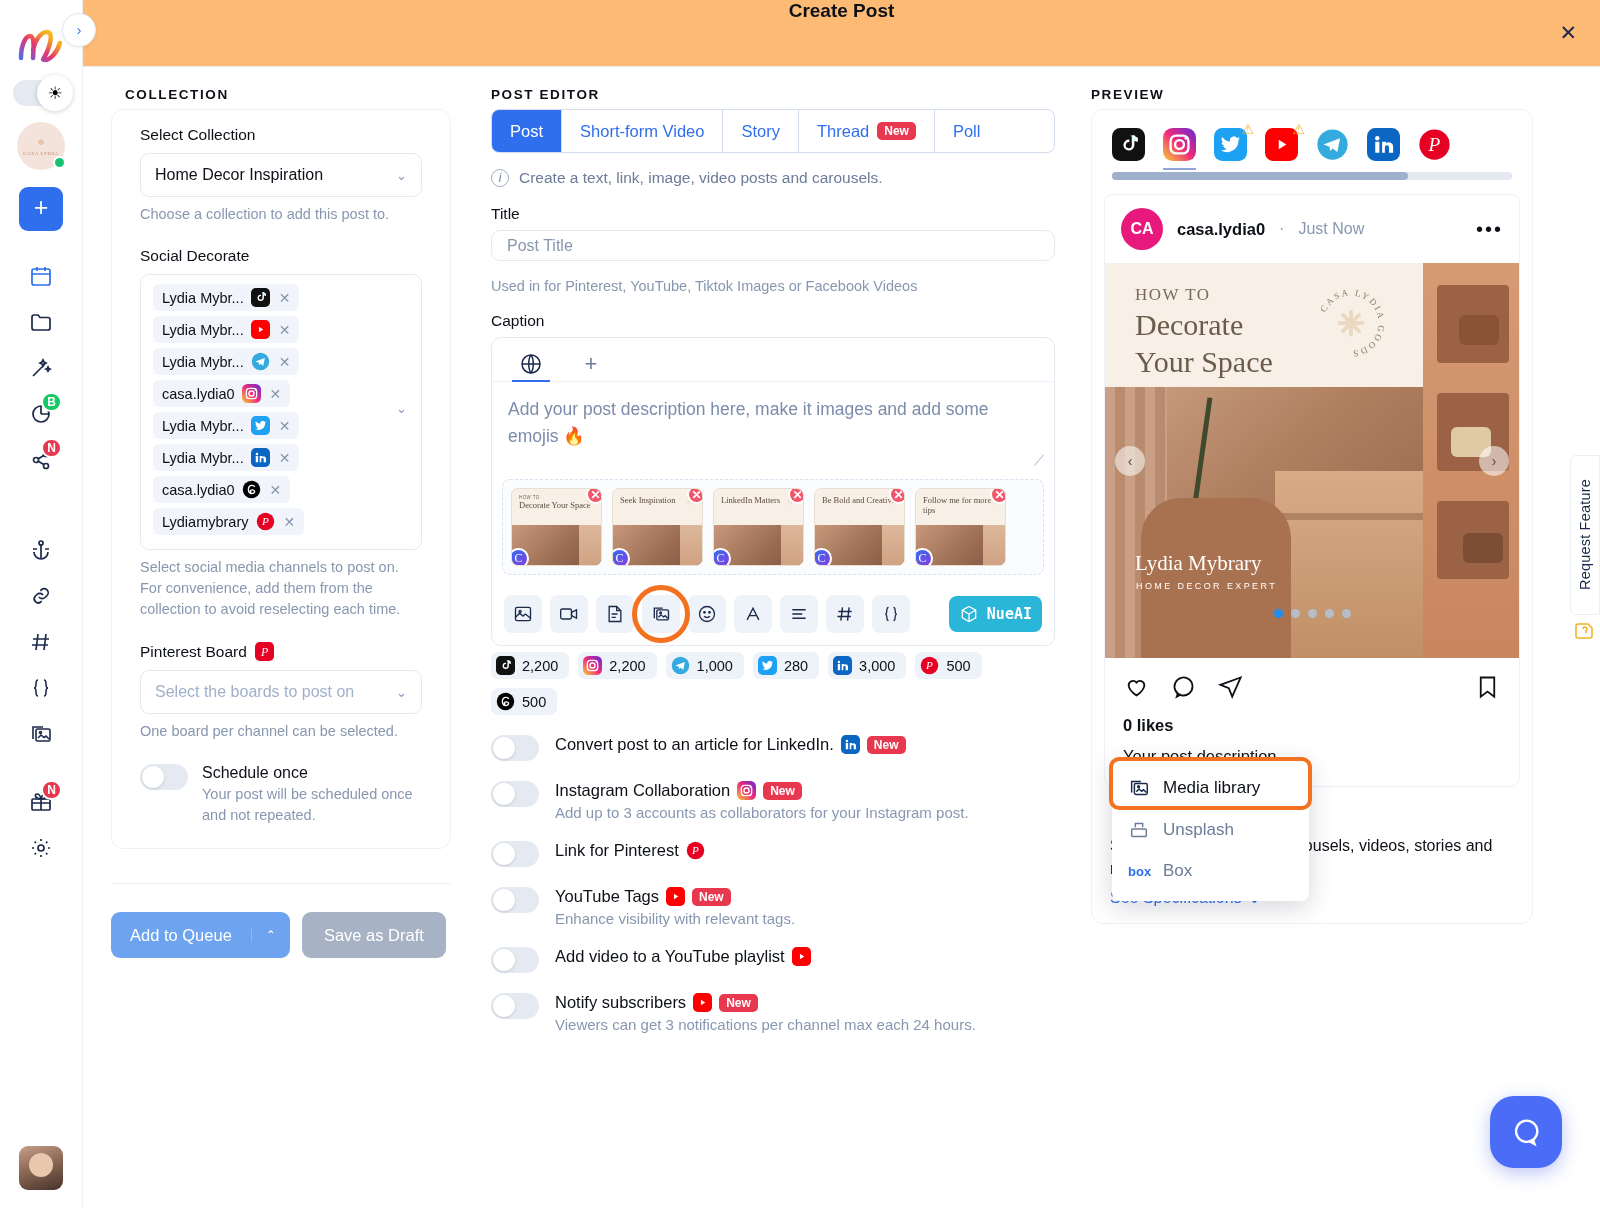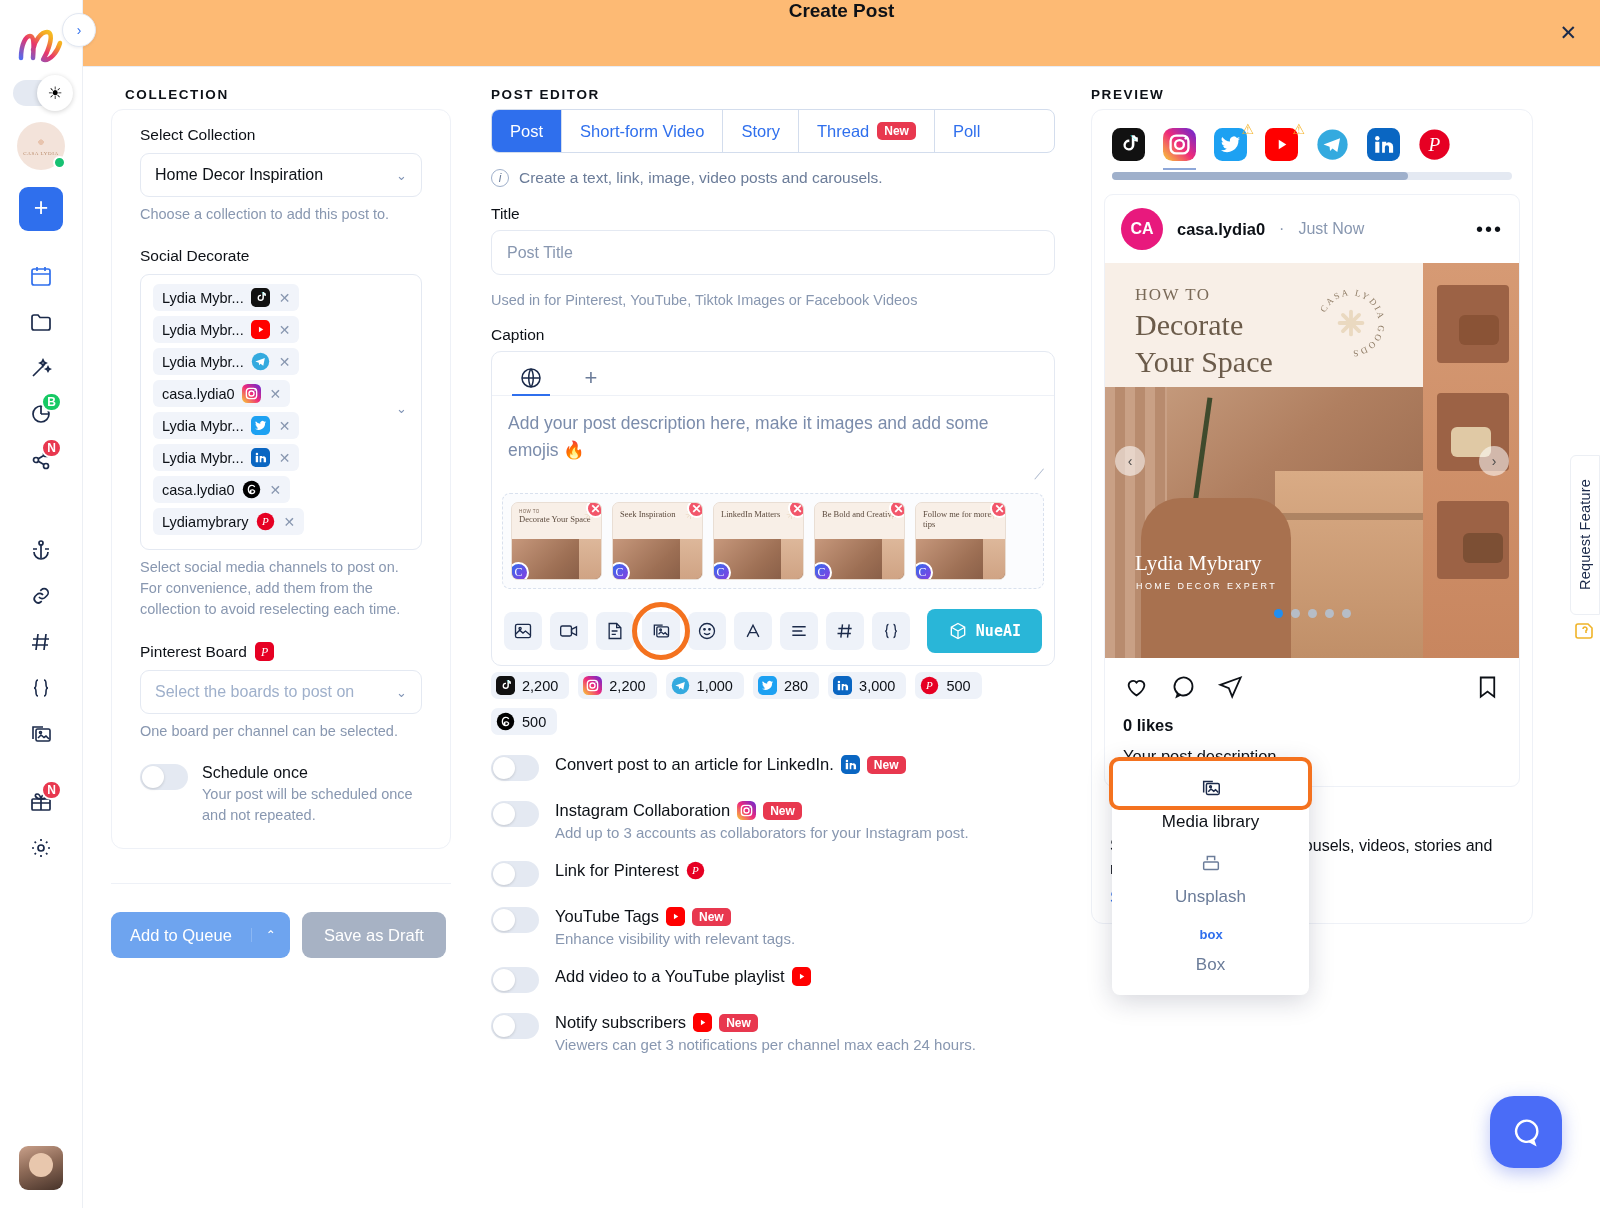--- a/index.html
+++ b/index.html
@@ -174,21 +174,21 @@
   .tab.sel { background: #2f6fed; color: #fff; font-weight: 500; }
   .tab-new {
     background: #e8384f; color: #fff; font-size: 12px; font-weight: bold;
     padding: 2px 7px; border-radius: 5px;
   }
   .info-line { display: flex; align-items: center; gap: 10px; margin: 16px 18px 0 18px; font-size: 15.5px; color: #6b7c99; }
   .info-circ { width: 18px; height: 18px; border-radius: 50%; border: 1.4px solid #9fb0cb; color: #6b7c99;
     font-size: 12px; display: flex; align-items: center; justify-content: center; font-style: italic;}
   .fld-lbl { margin: 18px 18px 7px 18px; font-size: 15.5px; color: #0d1117; }
   .txt-inp {
-    margin: 0 18px; height: 45px; border: 1px solid #e4e9f2; border-radius: 9px;
+    margin: 0 18px; height: 31px; border: 1px solid #e4e9f2; border-radius: 9px;
     display: flex; align-items: center; padding: 0 15px; font-size: 16px; color: #8897b0;
   }
   .sub-hint { margin: 17px 18px 0 18px; font-size: 14.5px; color: #8897b0; }
 
   .cap-box { margin: 7px 18px 0 18px; border: 1px solid #e4e9f2; border-radius: 10px; }
   .cap-tabs { display: flex; align-items: center; gap: 6px; padding: 9px 12px 0 12px; border-bottom: 1px solid #eef1f7;}
   .cap-tab {
     width: 54px; height: 34px; display: flex; align-items: center; justify-content: center;
     color: #1b2a4a; cursor: pointer; position: relative;
   }
@@ -226,22 +226,22 @@
   .tool {
     width: 38px; height: 38px; border-radius: 8px; background: #eef2f9; color: #1b2a4a;
     display: flex; align-items: center; justify-content: center; cursor: pointer;
   }
   .tool.hl { position: relative; z-index: 12; }
   .tool-ring {
     position: absolute; left: -10px; top: -10px; width: 58px; height: 58px;
     border-radius: 50%; border: 5px solid #f4721f; pointer-events:none;
   }
   .nueai {
-    margin-left: auto; background: #29b6d8; color: #fff; border-radius: 8px; height: 44px;
-    display: flex; align-items: center; gap: 8px; padding: 0 21px;
+    margin-left: auto; background: #29b6d8; color: #fff; border-radius: 8px; height: 36px;
+    display: flex; align-items: center; gap: 8px; padding: 0 10px;
     font-family:"DejaVu Sans Mono", monospace; font-size: 15px; font-weight: bold; cursor: pointer;
   }
 
   .counts { display: flex; flex-wrap: wrap; gap: 9px; margin: 6px 18px 0 18px; }
   .cnt {
     display: inline-flex; align-items: center; gap: 7px; background: #eef2f9;
     border-radius: 7px; padding: 4px 11px 4px 5px; font-size: 14.5px; color: #0d1117;
   }
 
   .opt-row { display: flex; gap: 16px; margin: 20px 18px 0 18px; align-items: flex-start; }
@@ -249,21 +249,21 @@
   .opt-sub { font-size: 15px; color: #8897b0; margin-top: 4px; }
   .new-pill { background:#e8384f; color:#fff; font-size:12px; font-weight:bold; padding:2px 7px; border-radius:5px; }
 
   
   .dropdown {
     position: absolute; left: 639px; top: 692px; width: 197px; background: #fff;
     border-radius: 8px; box-shadow: 0 6px 26px rgba(20,30,60,.18); padding: 8px 0 10px 0; z-index: 20;
   }
   .dd-item {
     display: flex; align-items: center; gap: 13px; padding: 10px 16px;
-    font-size: 17px; color: #6b7c99; cursor: pointer; flex-direction: column;
+    font-size: 17px; color: #6b7c99; cursor: pointer;
   }
   .dd-item.first { color: #0d1117; }
   .dd-ring {
     position: absolute; left: -3px; top: -2px; width: 203px; height: 53px;
     border: 4px solid #f4721f; border-radius: 10px; pointer-events: none;
   }
 
   
   .col-prev { width: 478px; }
   .prev-card {

